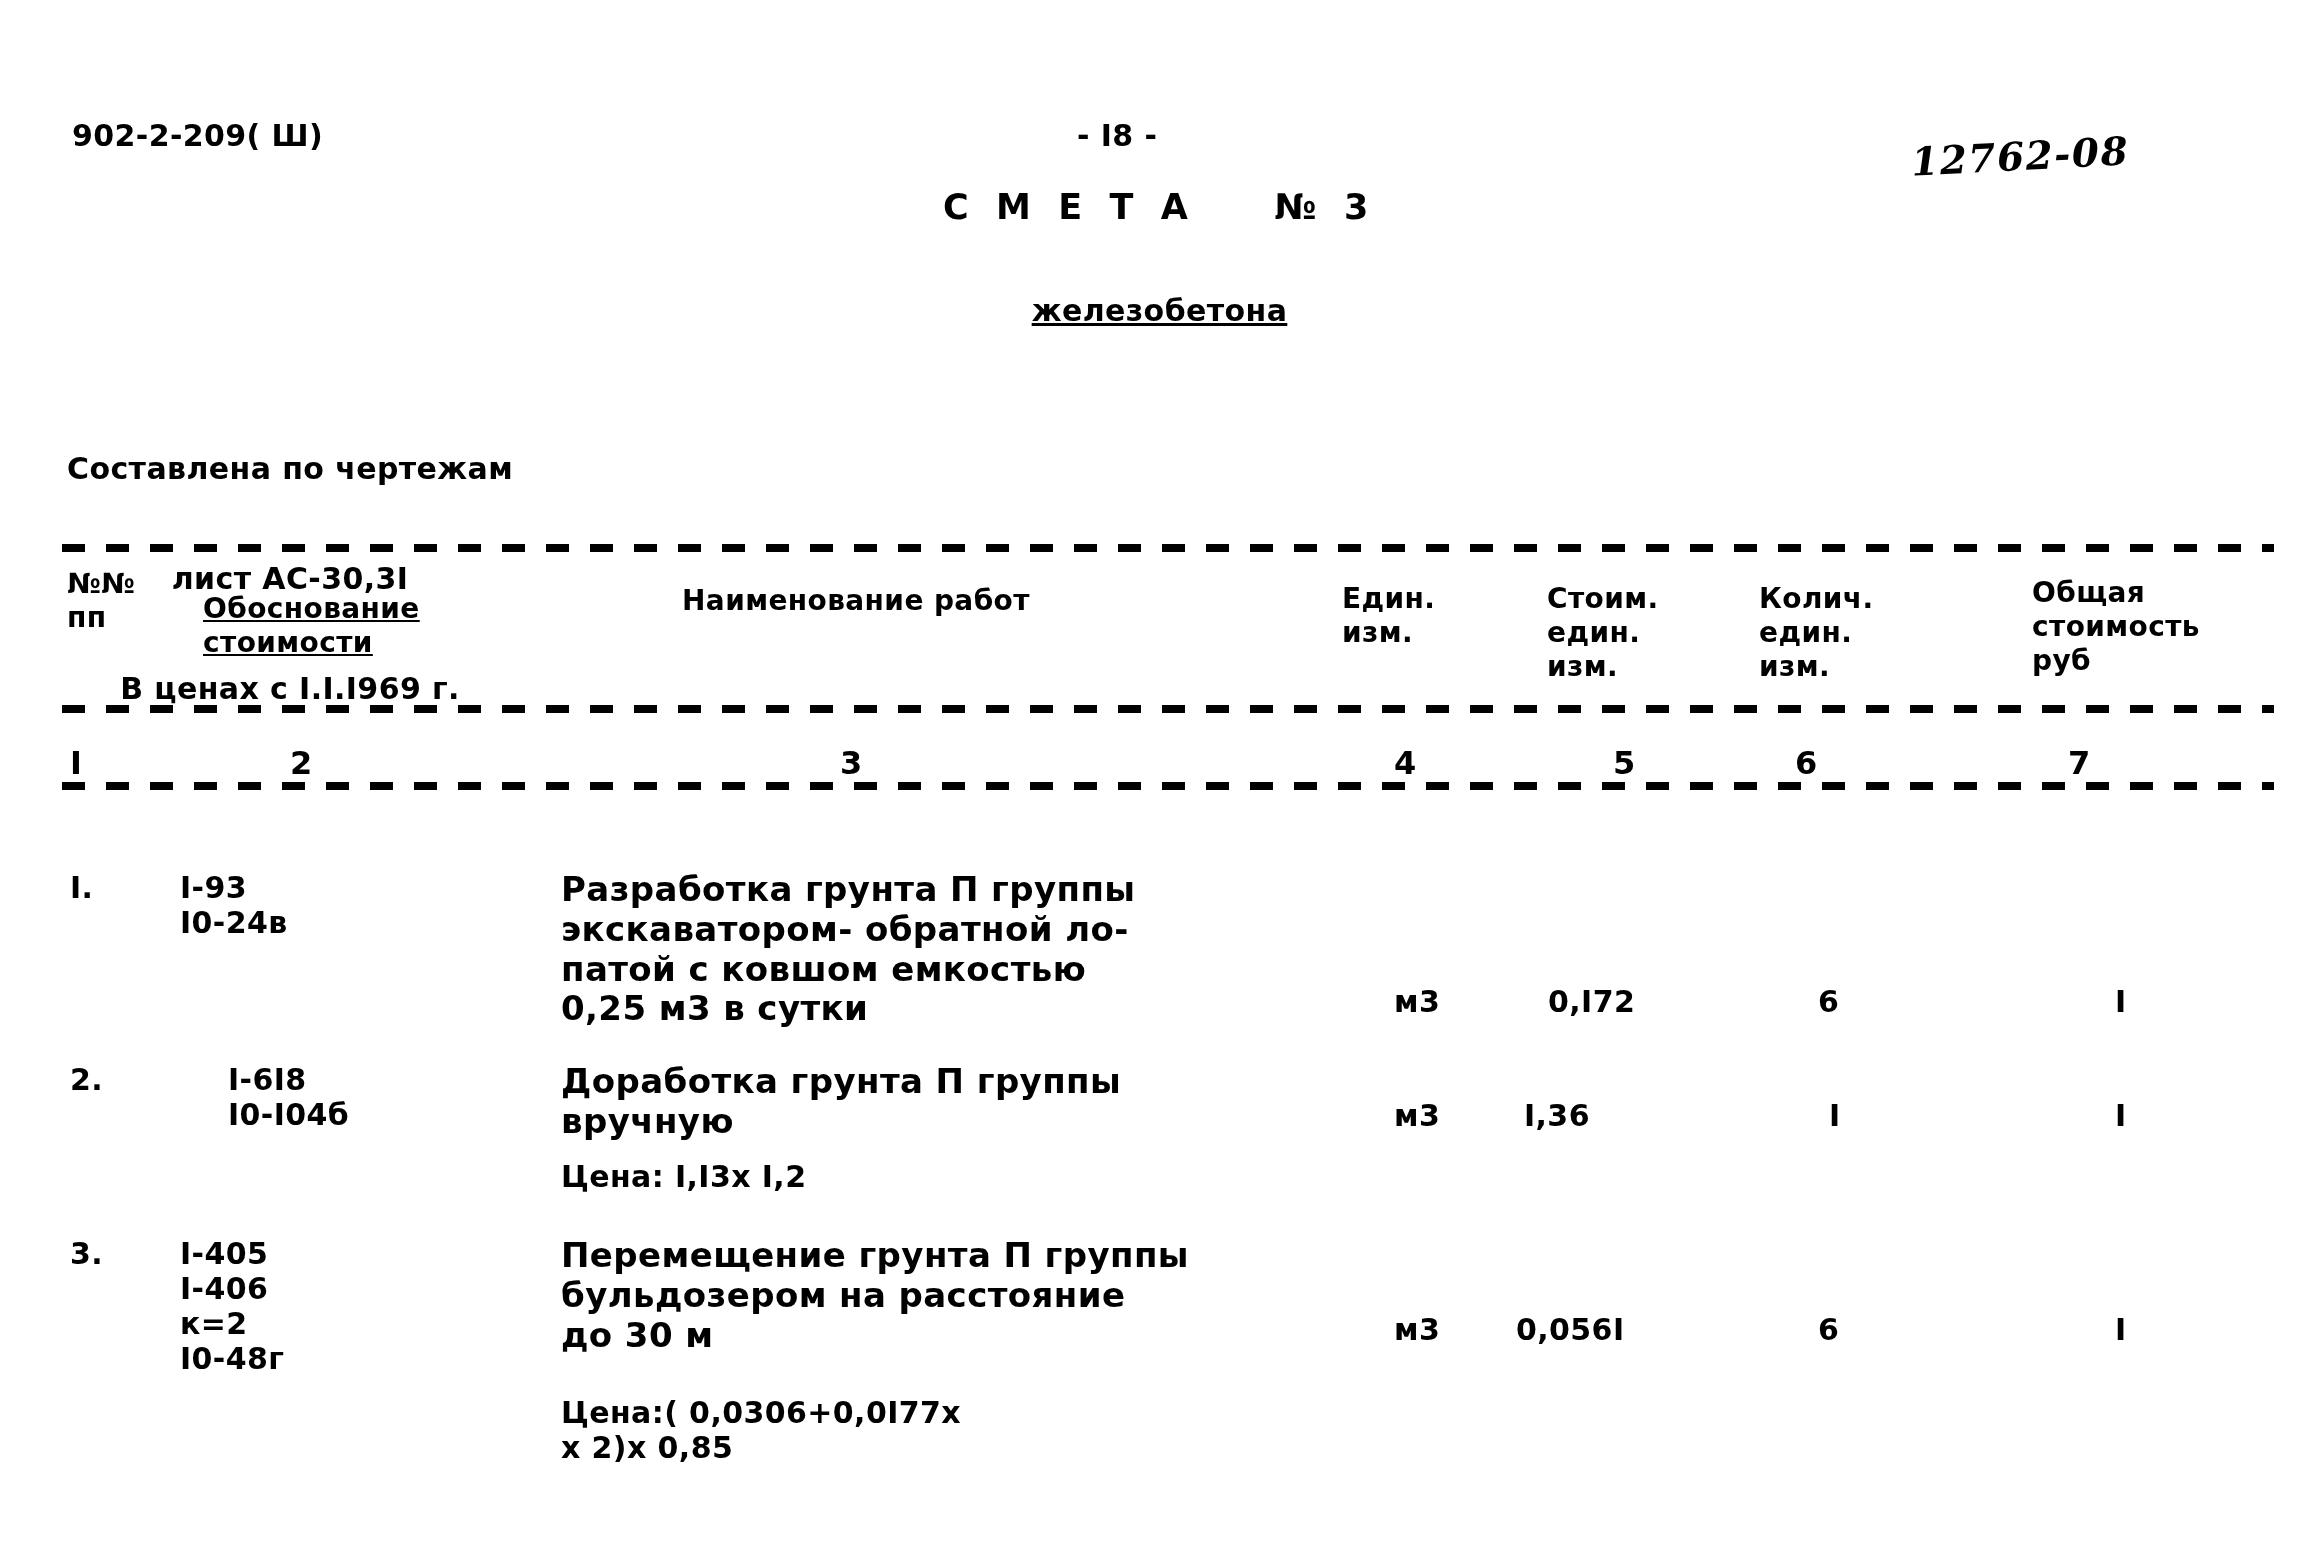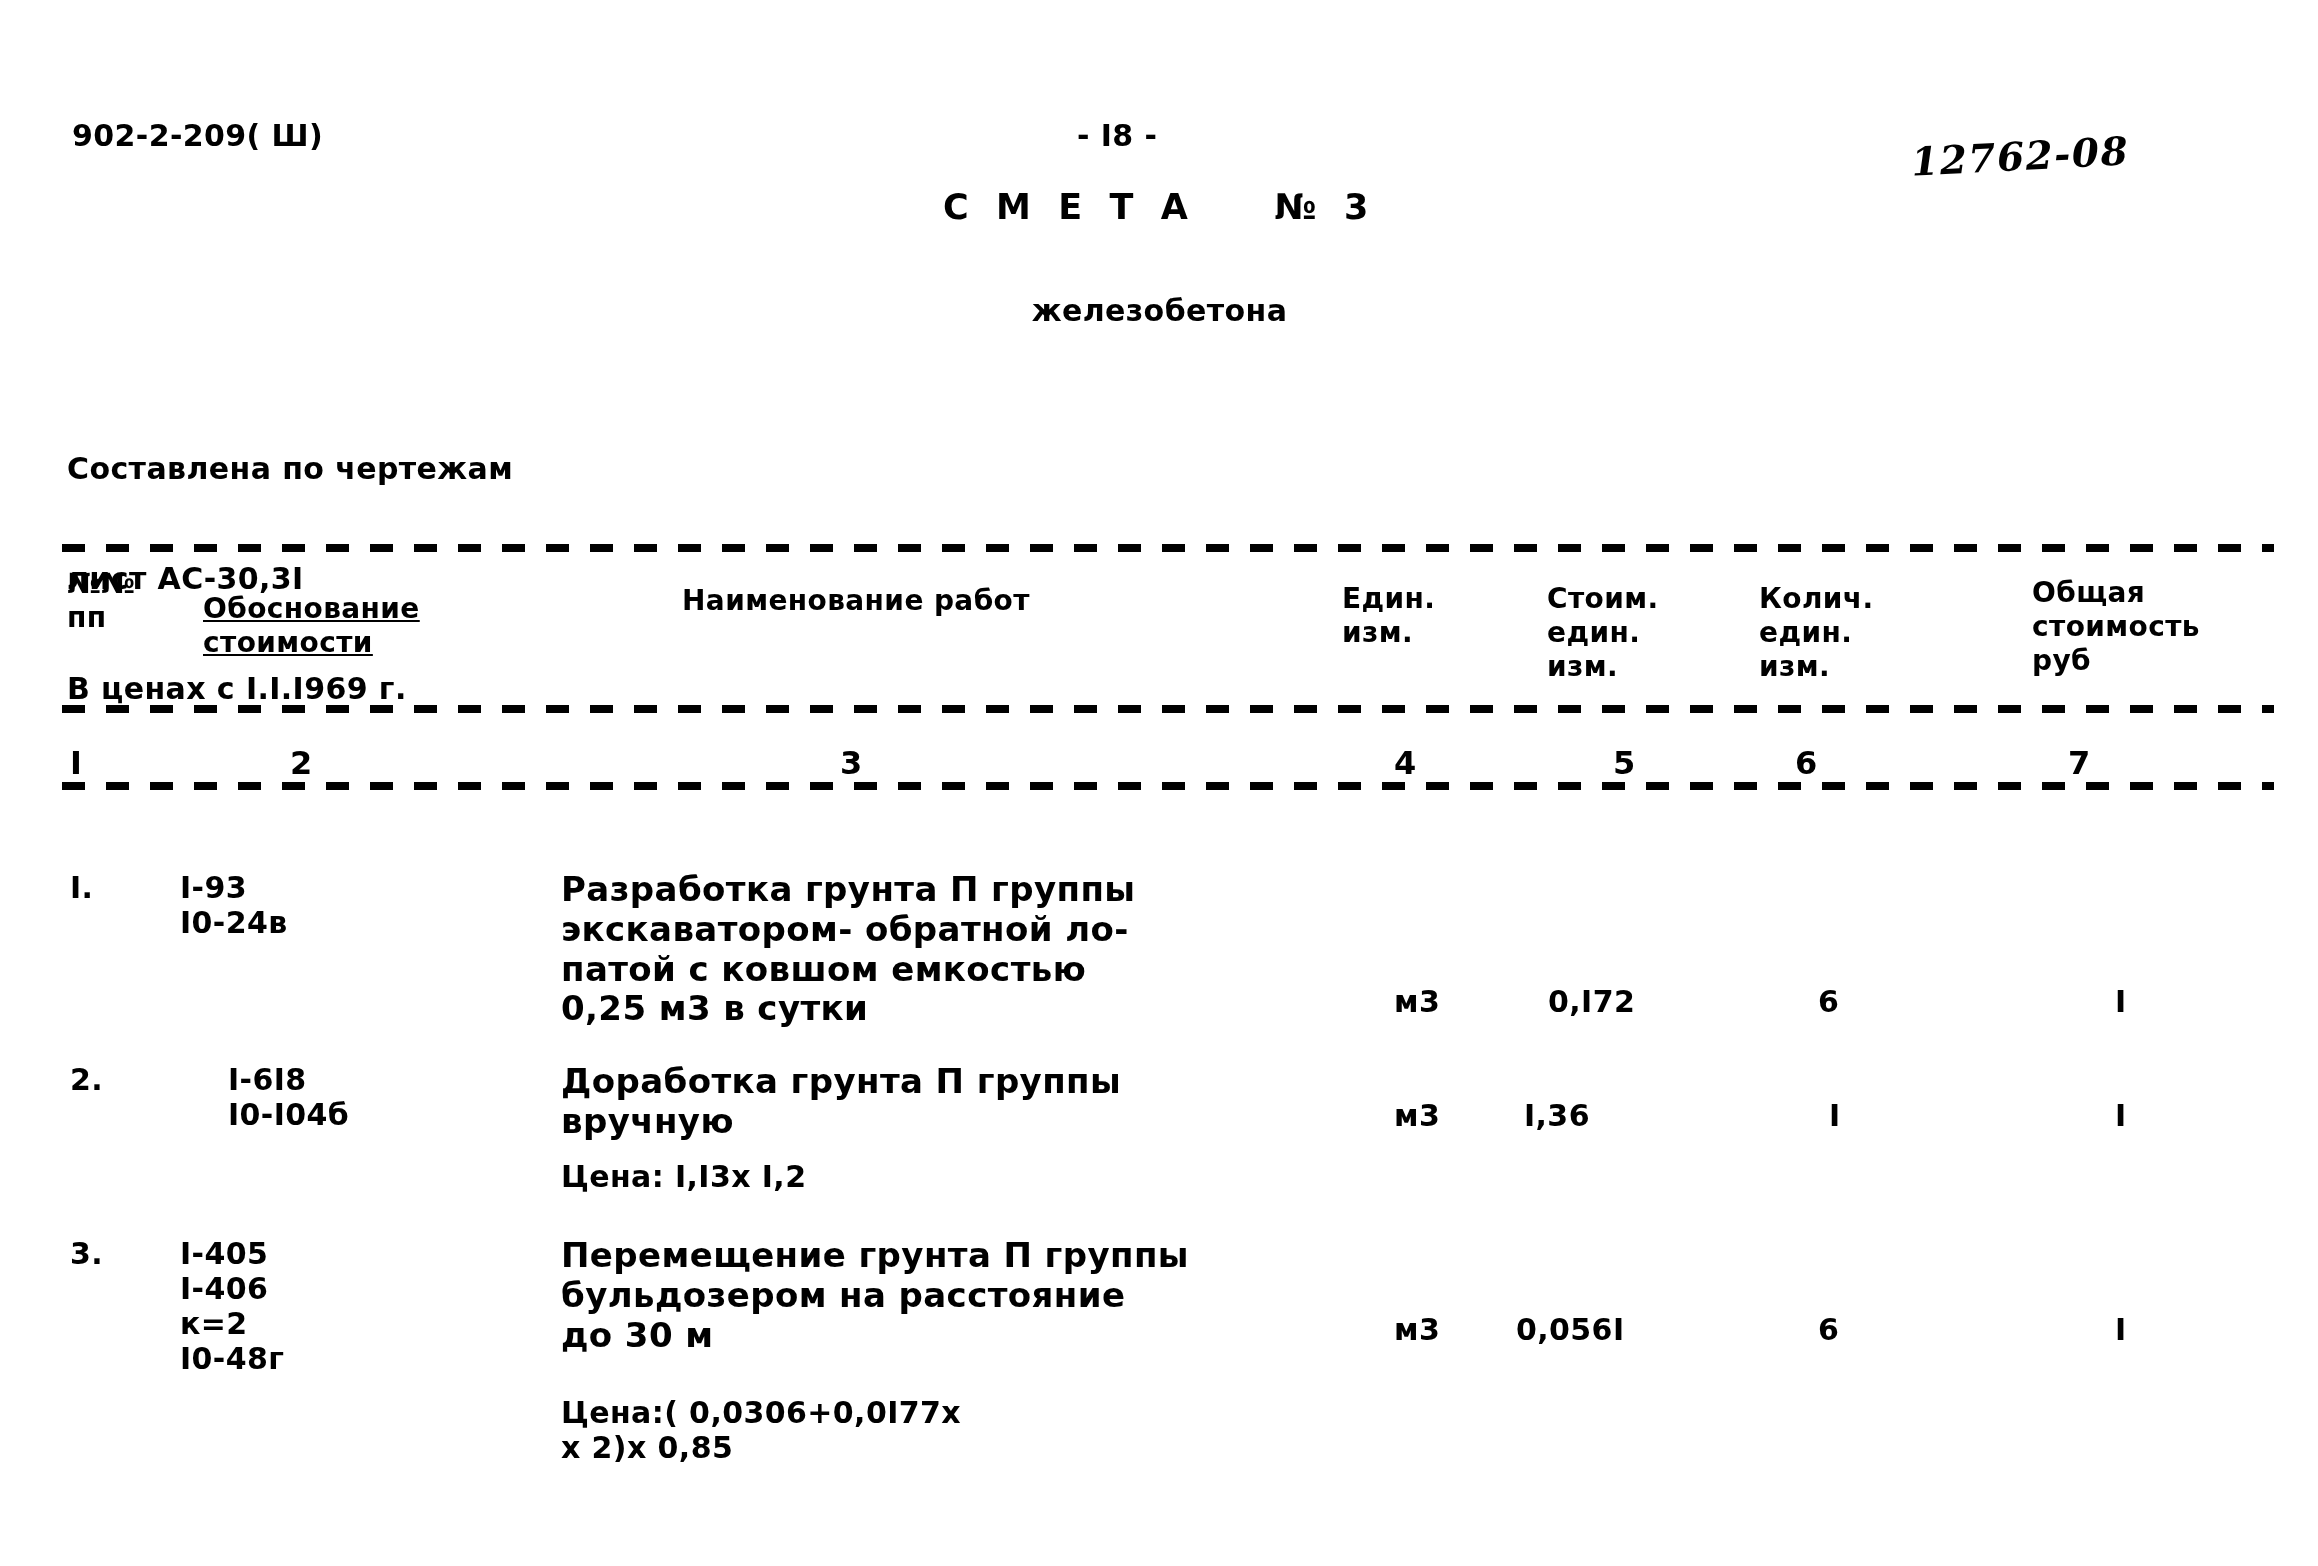--- a/index.html
+++ b/index.html
@@ -76,31 +76,32 @@
     text-align: center;
     font-size: 30px;
   }
   .title-sub2 {
     position: absolute;
     left: 0;
     top: 296px;
     width: 2319px;
     text-align: center;
     font-size: 30px;
+    text-decoration: underline;
   }
 
   
   .preamble {
     position: absolute;
     left: 67px;
     top: 378px;
     font-size: 30px;
     line-height: 1.22;
   }
-  .preamble div { white-space: pre; }
+  .preamble div { white-space: pre; text-align: center; }
 
   
   .dash-rule {
     position: absolute;
     height: 7.6px;
     background-image: repeating-linear-gradient(
         to right,
         #000 0px, #000 23px,
         transparent 23px, transparent 44px);
   }

